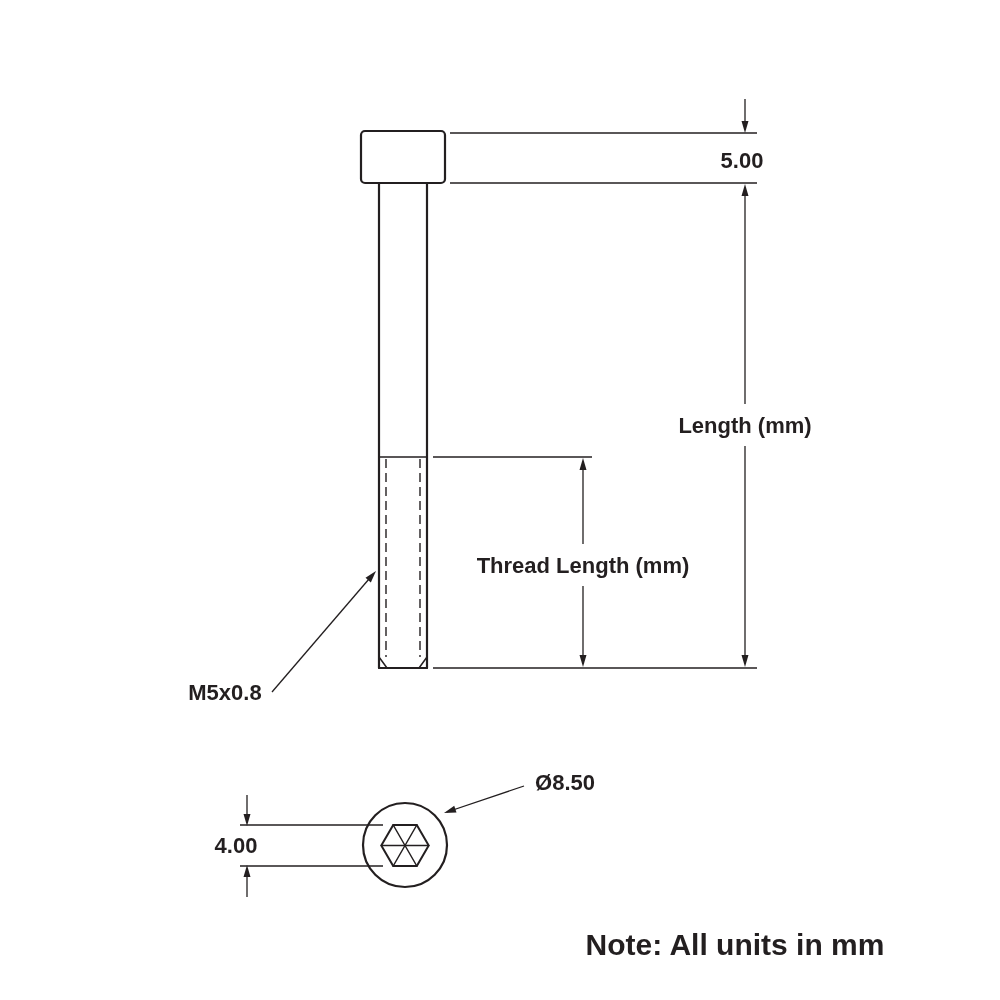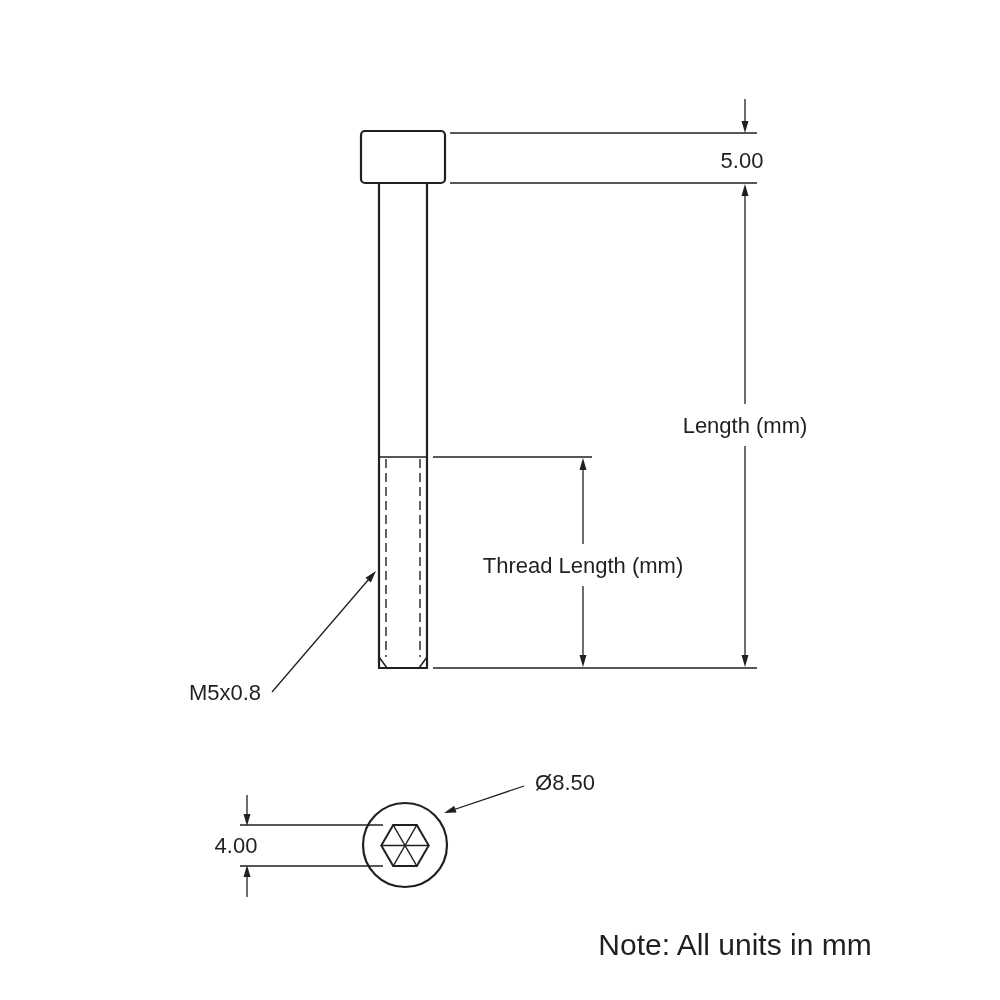--- a/index.html
+++ b/index.html
@@ -6,20 +6,21 @@
     margin: 0;
     padding: 0;
     background: #ffffff;
   }
   .canvas {
     width: 1000px;
     height: 1000px;
     position: relative;
     background: #ffffff;
     overflow: hidden;
+    font-weight: bold;
   }
   svg { display: block; }
   .part {
     fill: none;
     stroke: #231f20;
     stroke-width: 2.2;
     stroke-linejoin: round;
     stroke-linecap: round;
   }
   .part-thin {

